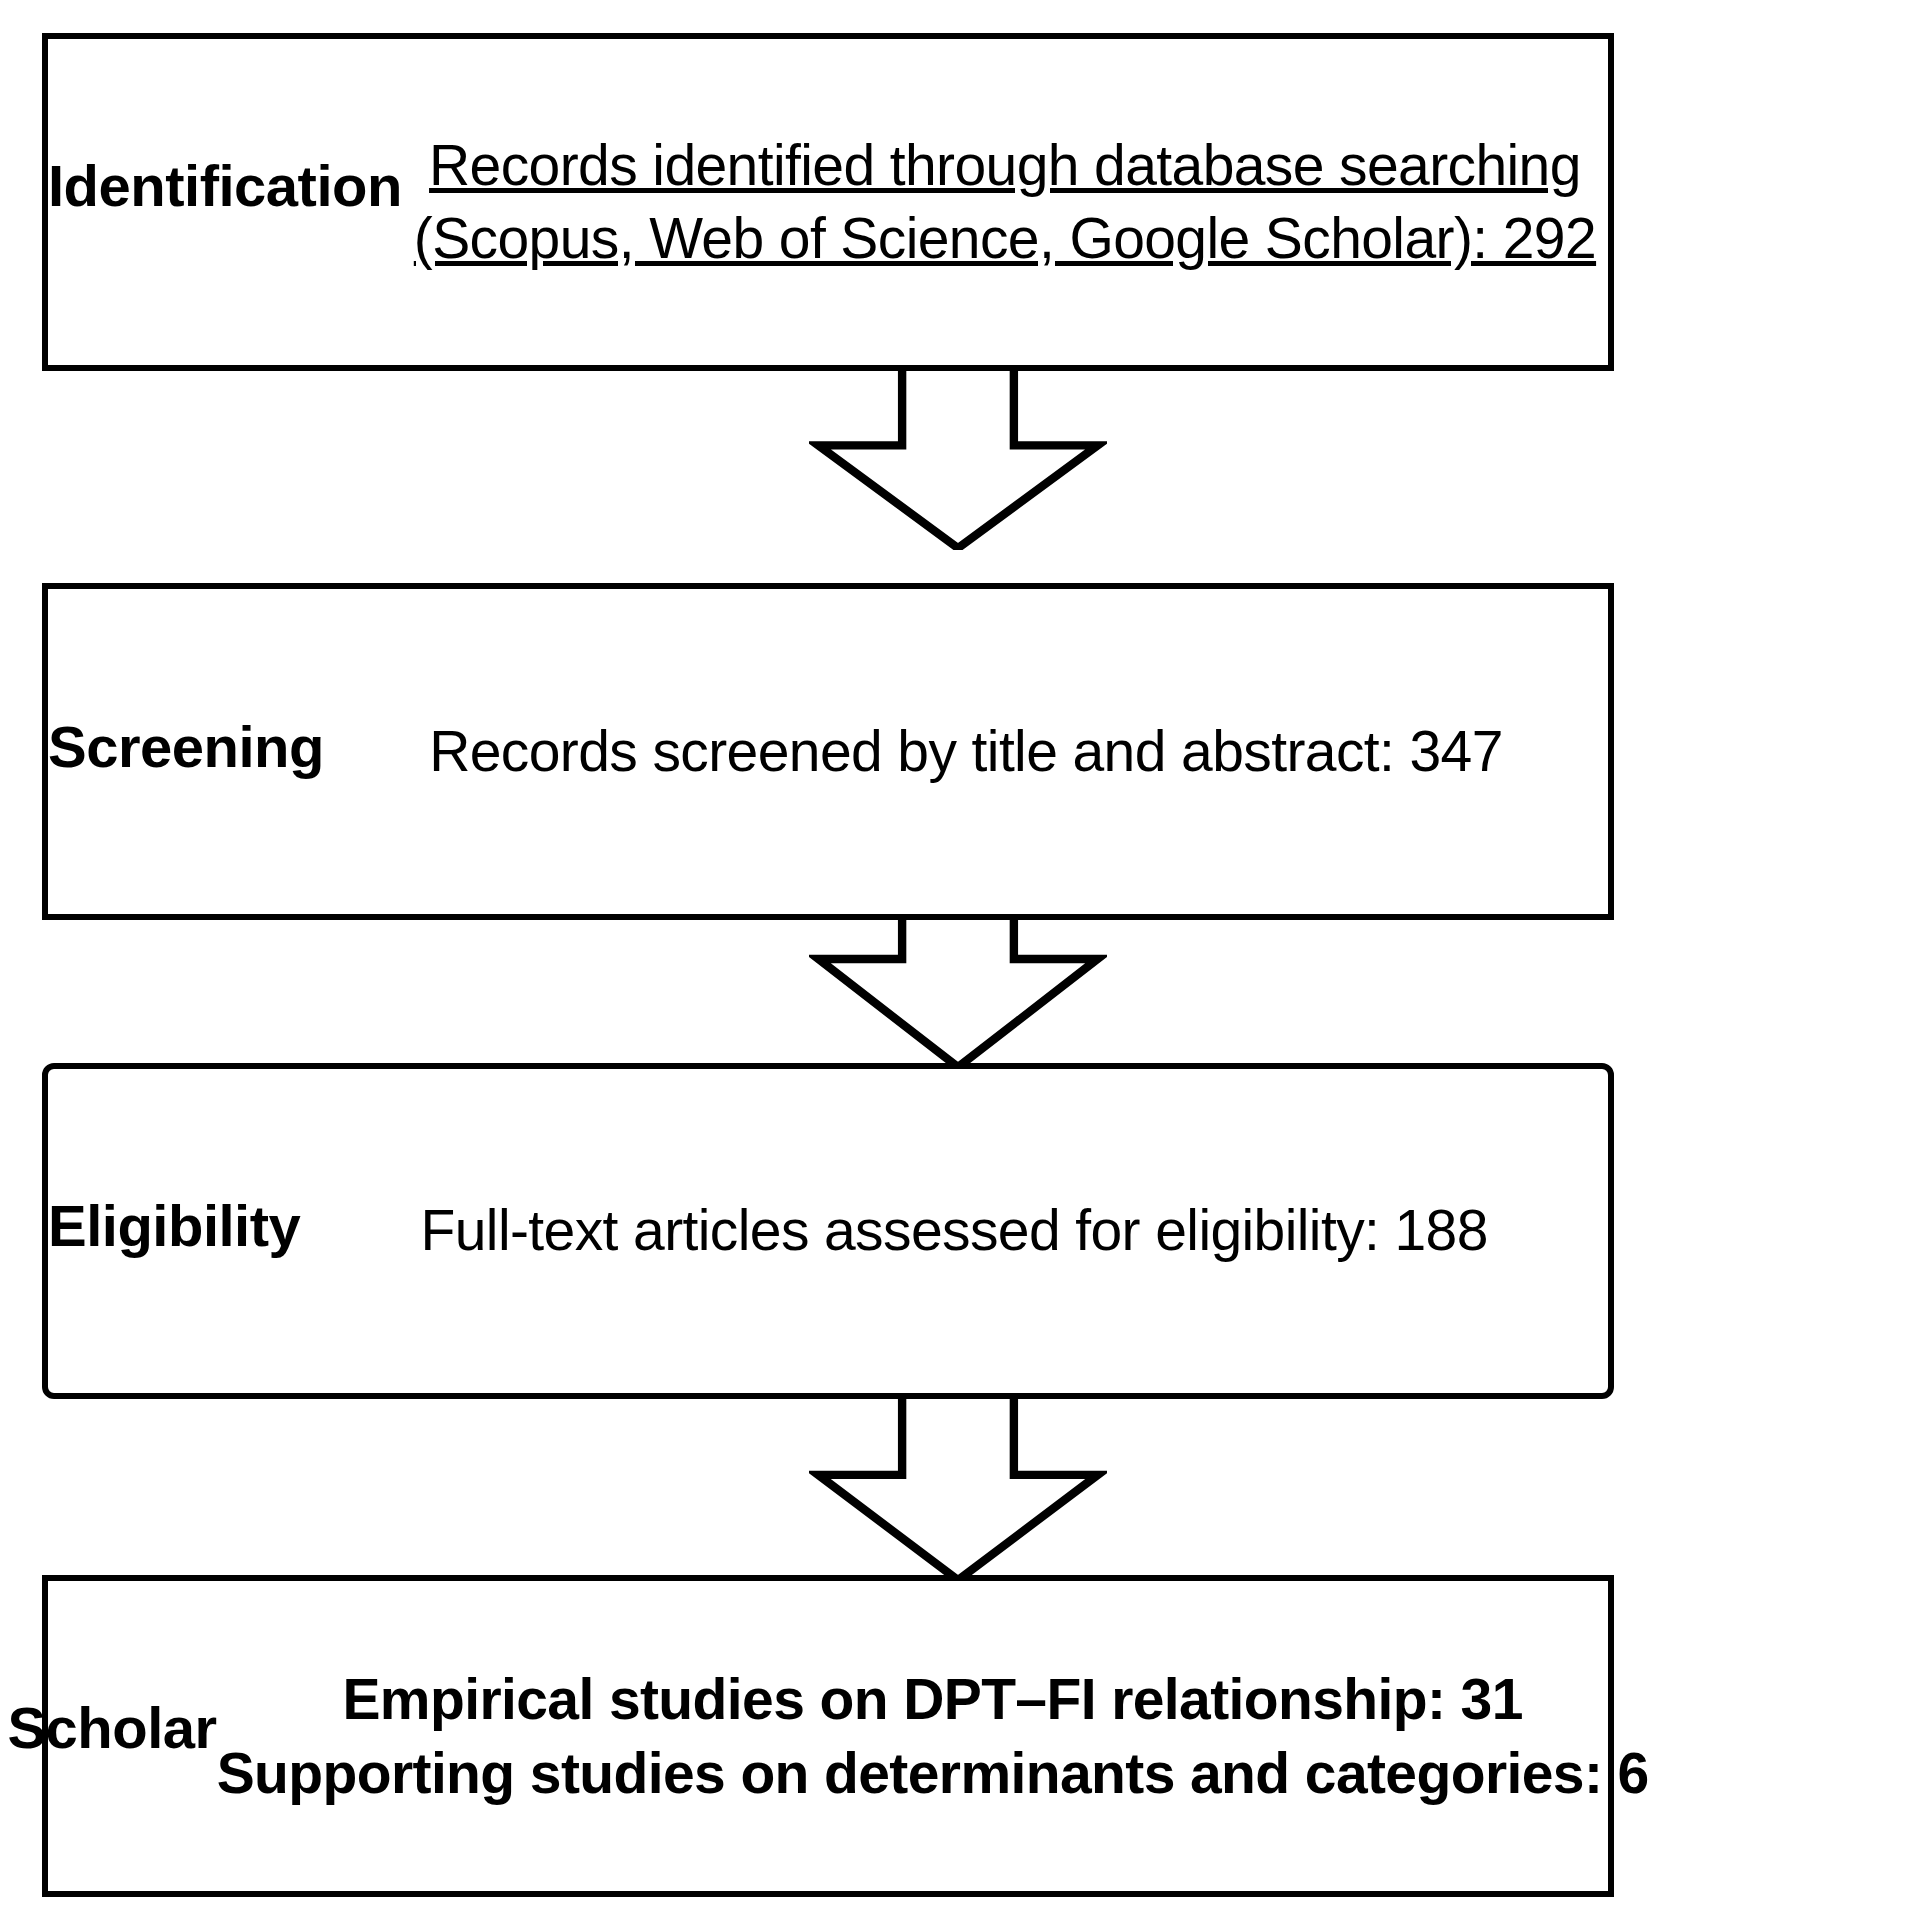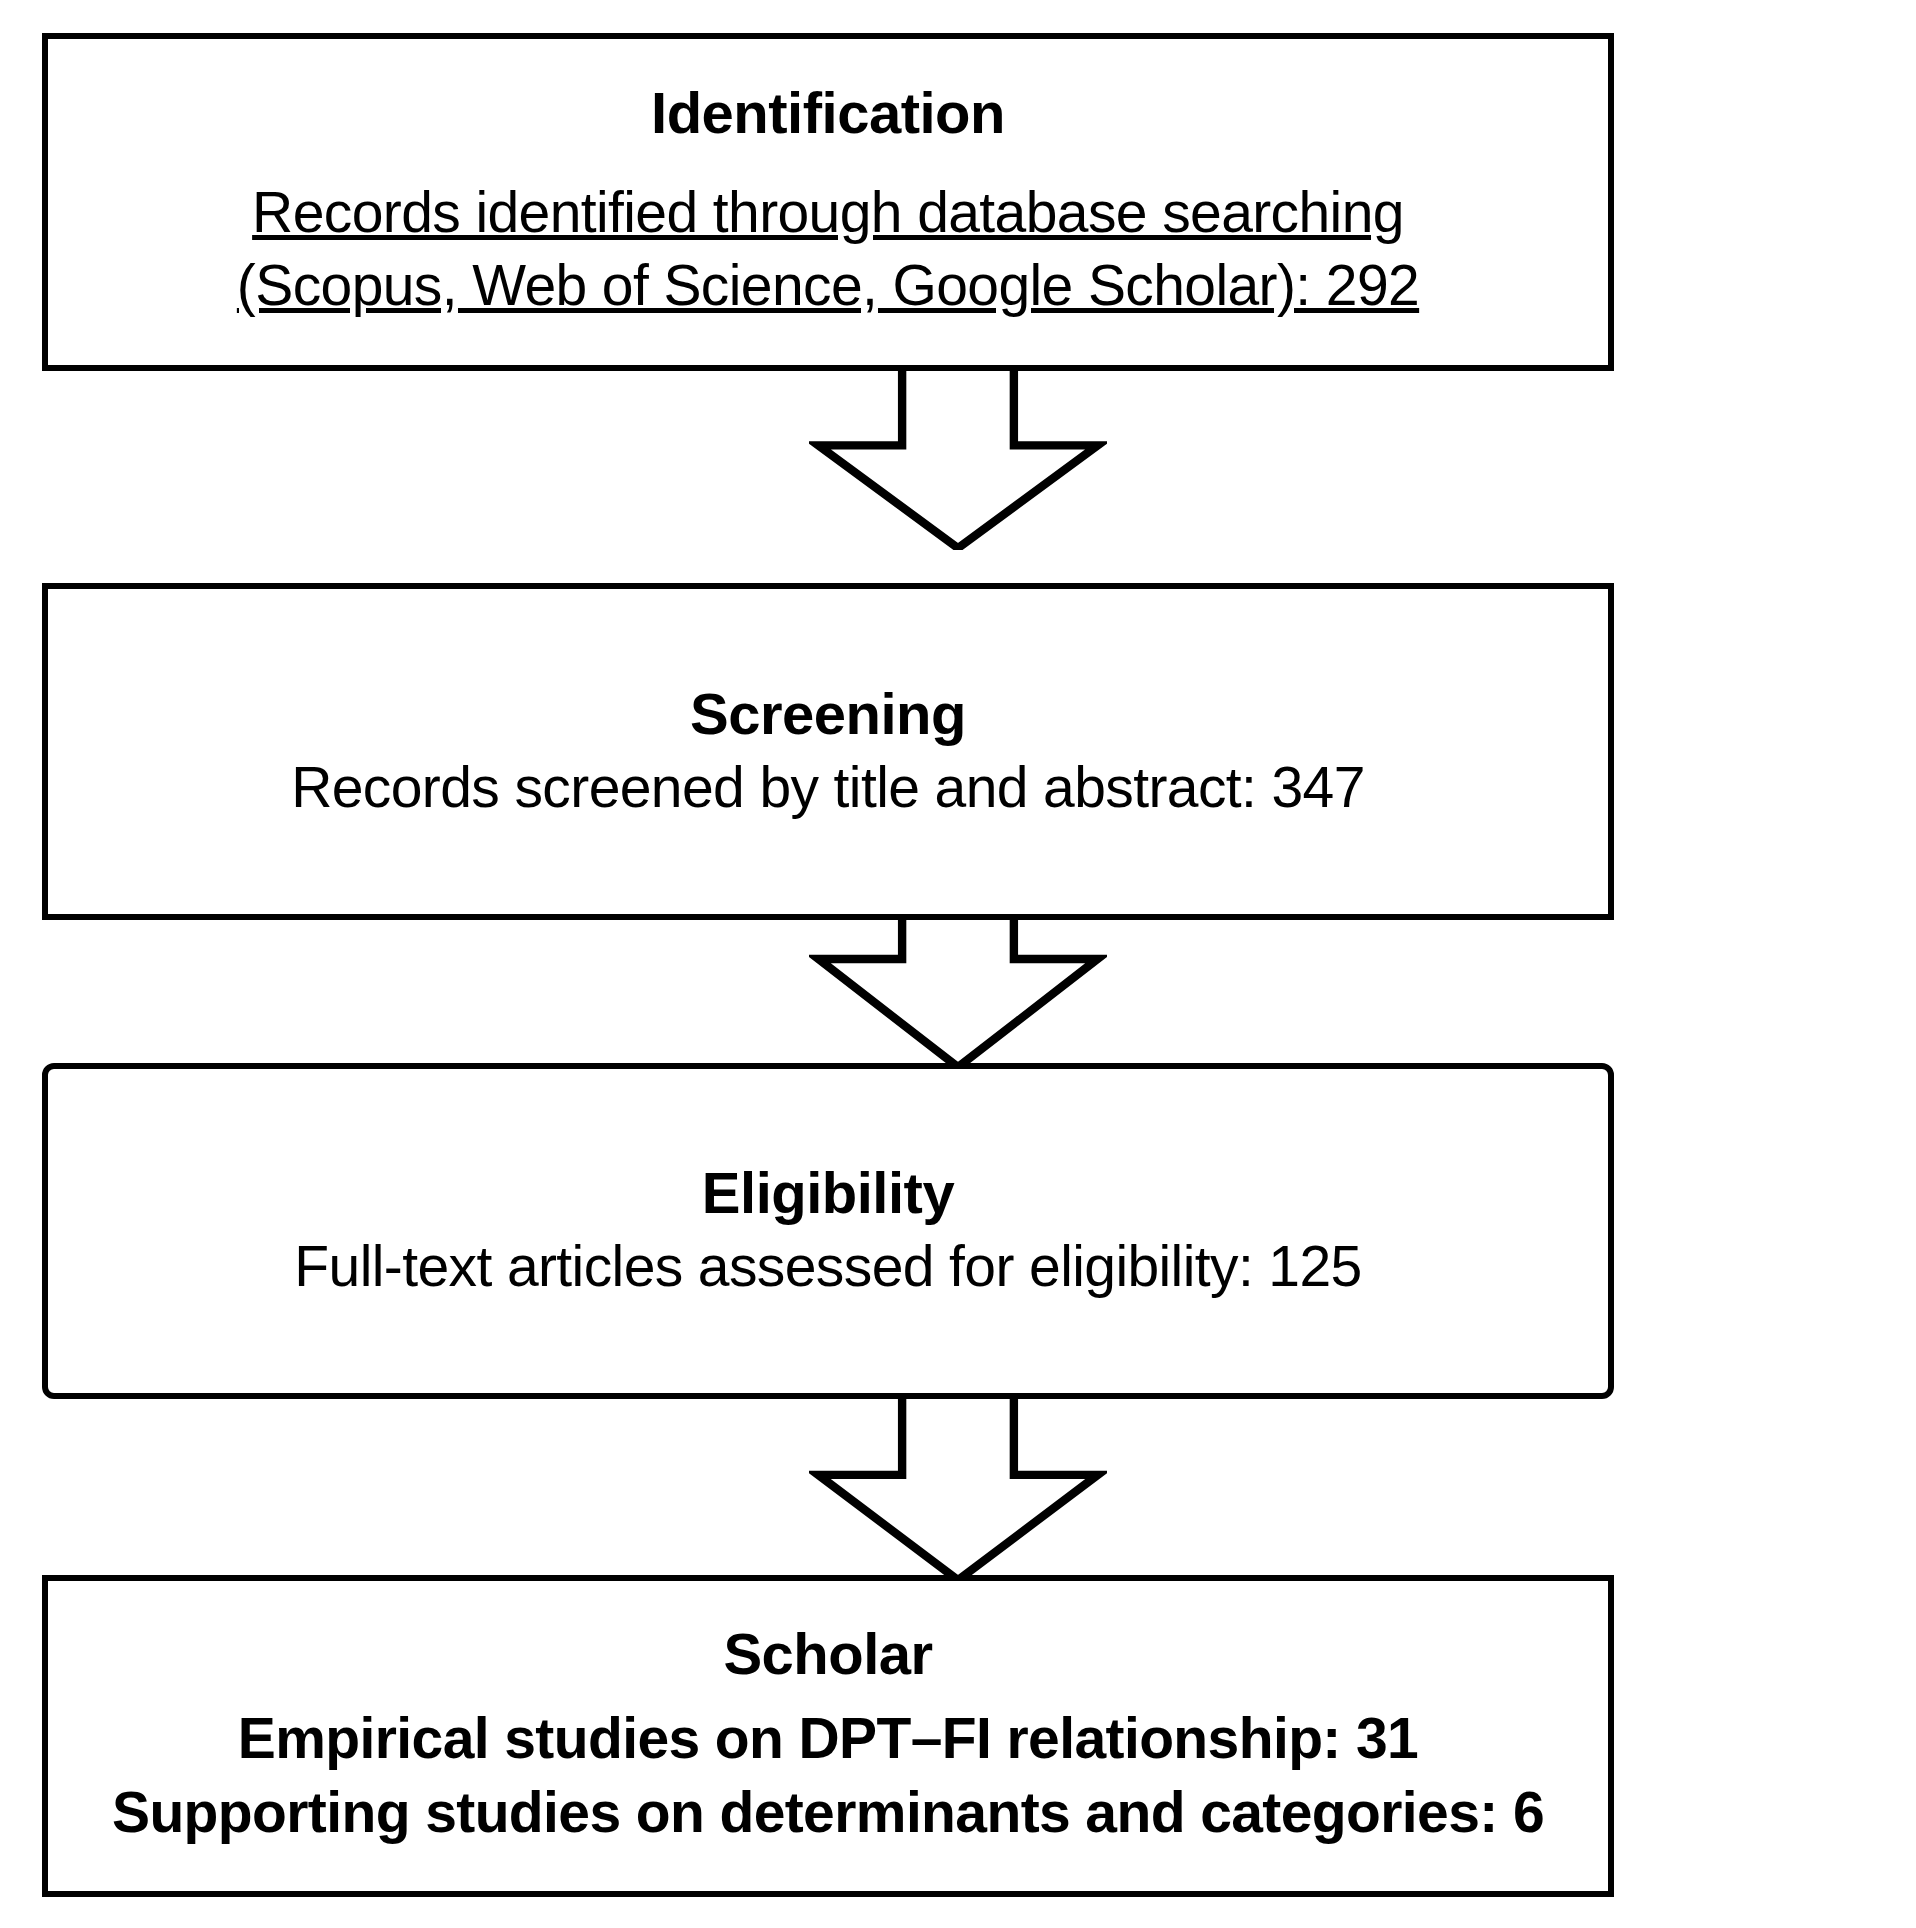--- a/index.html
+++ b/index.html
@@ -23,21 +23,21 @@
 
   
   .flow-box {
     position: absolute;
     left: 42px;
     width: 1572px;              
     box-sizing: border-box;
     border: 6.5px solid #000000;
     background: #ffffff;
     display: flex;
-    flex-direction: column;
+    flex-direction: row;
     align-items: center;
     justify-content: center;
     text-align: center;
     z-index: 2;
   }
 
   .box-stage {
     font-weight: bold;
     font-size: 58px;
     line-height: 1.08;
@@ -142,21 +142,21 @@
 
   <div class="connector-arrow" id="arrow-screening-eligibility">
     <svg viewBox="0 0 320 208" preserveAspectRatio="none">
       <polygon points="100,0 220,0 220,90 310,90 160,206 10,90 100,90"></polygon>
     </svg>
   </div>
 
   <div class="flow-box" id="box-eligibility">
     <div class="box-stage">Eligibility</div>
     <div class="box-lines">
-      <div class="box-line">Full-text articles assessed for eligibility: 125</div>
+      <div class="box-line">Full-text articles assessed for eligibility: 188</div>
     </div>
   </div>
 
   <div class="connector-arrow" id="arrow-eligibility-included">
     <svg viewBox="0 0 320 203" preserveAspectRatio="none">
       <polygon points="100,0 220,0 220,88 310,88 160,201 10,88 100,88"></polygon>
     </svg>
   </div>
 
   <div class="flow-box" id="box-included">

